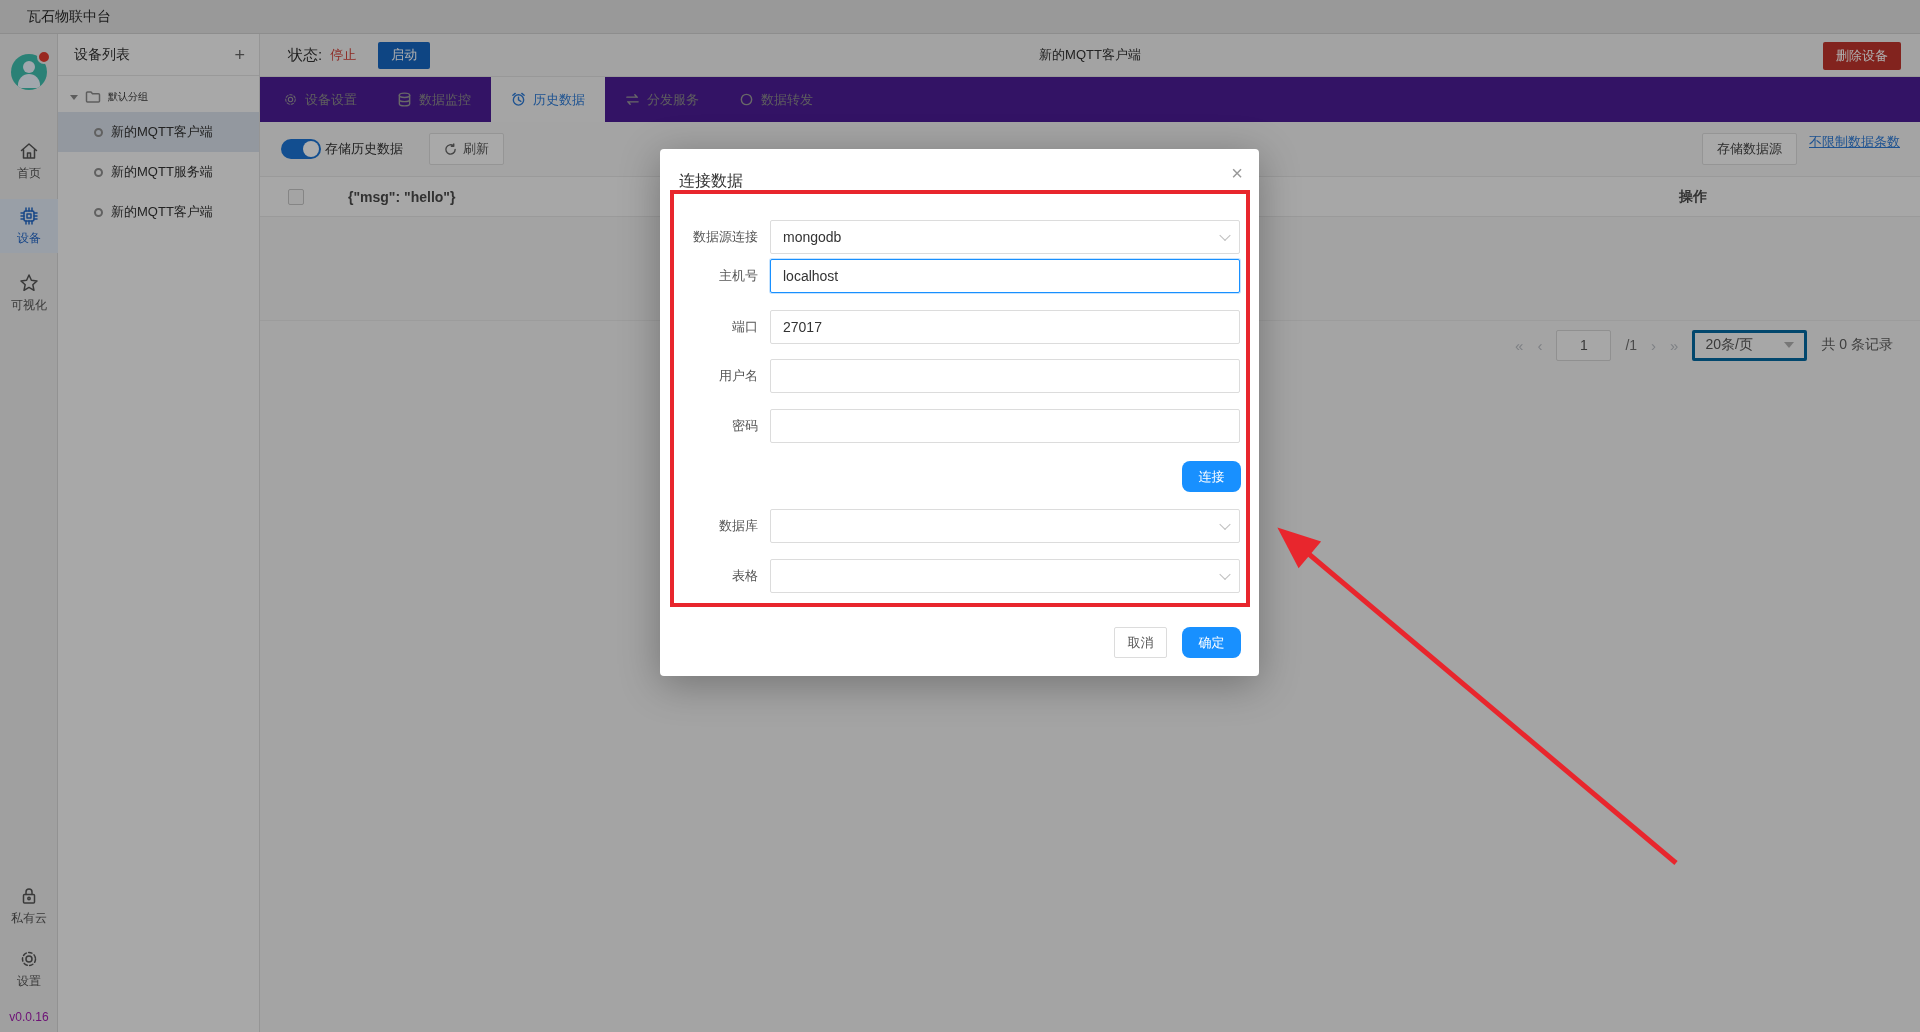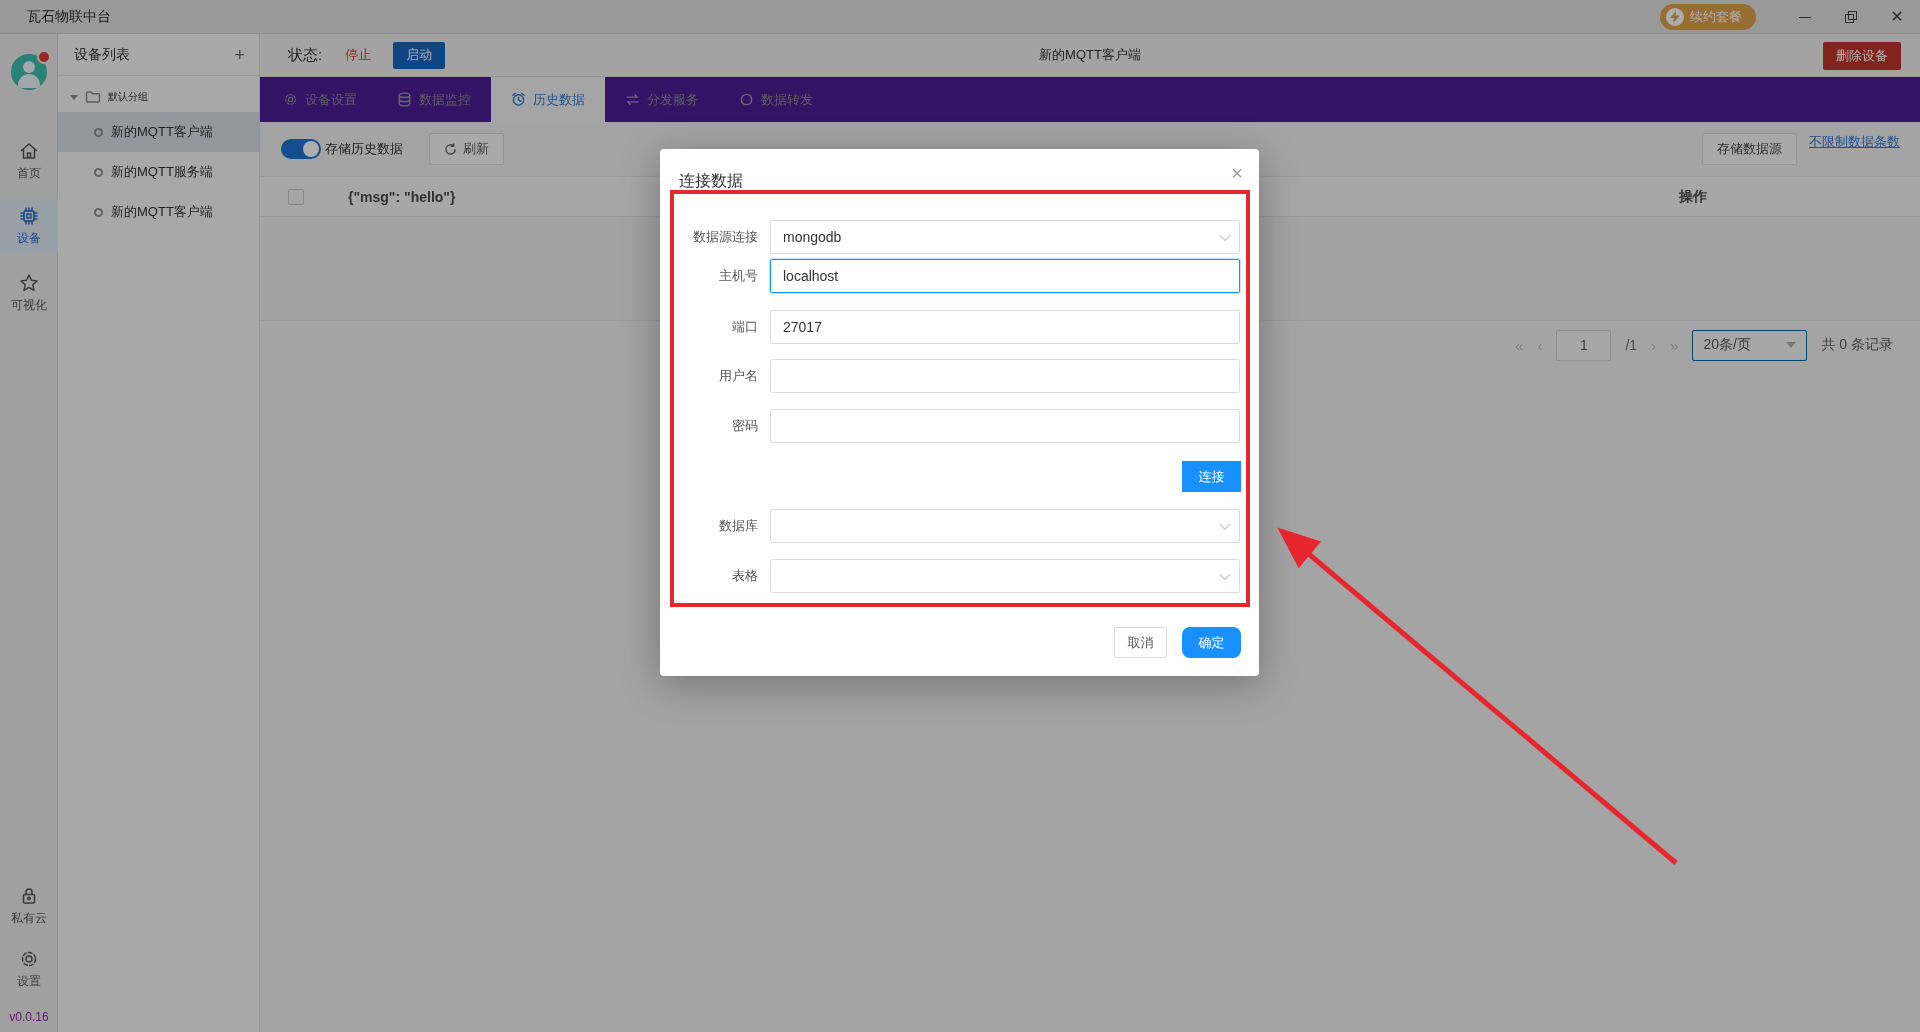--- a/index.html
+++ b/index.html
@@ -41,21 +41,21 @@
   .group-row { display:flex; align-items:center; gap:7px; padding:14px 0 8px 12px; font-size:10px; color:#333; cursor:pointer; }
   .caret-down { width:0; height:0; border-left:4px solid transparent; border-right:4px solid transparent; border-top:5px solid #8a8a8a; }
   .device-item { height:40px; display:flex; align-items:center; gap:8px; padding-left:36px; font-size:13px; color:#333; cursor:pointer; }
   .device-item.selected { background:#d9e0ea; }
   .ring-icon { width:9px; height:9px; border:2px solid #8f8f8f; border-radius:50%; flex:none; }
 
   
   .main { position:absolute; left:260px; top:34px; width:1660px; height:998px; background:#f0f0f0; }
   .status-row { position:relative; height:43px; background:#f1f1f1; display:flex; align-items:center; border-bottom:1px solid #e0e0e0; }
   .status-label { margin-left:28px; font-size:15px; color:#333; }
-  .status-value { margin-left:23px; font-size:13px; color:#cf3b32; }
+  .status-value { margin-left:8px; font-size:13px; color:#cf3b32; }
   .start-btn { margin-left:22px; height:27px; padding:0 13px; background:#1666c1; color:#fff; border:none; border-radius:2px; font-size:13px; cursor:pointer; }
   .device-title { position:absolute; left:50%; transform:translateX(-50%); font-size:13px; color:#333; }
   .delete-btn { position:absolute; right:19px; top:8px; height:28px; padding:0 13px; background:#c0342d; color:#fff; border:none; border-radius:2px; font-size:13px; cursor:pointer; }
 
   .tabs-row { height:45px; background:#4c1d95; display:flex; padding-left:3px; }
   .tab { width:114px; height:45px; display:flex; align-items:center; justify-content:center; gap:7px; font-size:13px; color:#8b8b8b; cursor:pointer; }
   .tab svg { stroke:#9a9a9a; }
   .tab.active { background:#f4f4f4; color:#2e7bd6; }
   .tab.active svg { stroke:#2e7bd6; }
 
@@ -72,74 +72,52 @@
   .table-header { height:41px; background:#f6f6f6; border-top:1px solid #e4e4e4; border-bottom:1px solid #e4e4e4; display:flex; align-items:center; position:relative; }
   .checkbox { margin-left:28px; width:16px; height:16px; border:1px solid #c4c4c4; border-radius:2px; background:#f2f2f2; cursor:pointer; flex:none; }
   .json-col { margin-left:44px; font-size:14px; font-weight:bold; color:#4a4a4a; }
   .action-col { position:absolute; right:213px; font-size:14px; font-weight:bold; color:#4a4a4a; }
   .table-body { height:104px; border-bottom:1px solid #e6e6e6; background:#f1f1f1; }
 
   .pagination { height:48px; display:flex; align-items:center; justify-content:flex-end; padding-right:27px; gap:14px; color:#a9adb3; font-size:14px; }
   .pg-arrow { cursor:pointer; font-size:15px; color:#b9bdc3; }
   .pg-page { width:55px; height:31px; border:1px solid #d4d4d4; border-radius:2px; background:#f6f6f6; display:flex; align-items:center; justify-content:center; color:#555; cursor:pointer; }
   .pg-total-pages { color:#6d6d6d; }
-  .pg-size { width:115px; height:31px; border:1px solid #0369a1; border-radius:2px; background:#f6f6f6; display:flex; align-items:center; justify-content:space-between; padding:0 10px; color:#555; cursor:pointer; }
+  .pg-size { width:115px; height:31px; border:3px solid #0369a1; border-radius:2px; background:#f6f6f6; display:flex; align-items:center; justify-content:space-between; padding:0 10px; color:#555; cursor:pointer; }
   .pg-caret { width:0; height:0; border-left:5px solid transparent; border-right:5px solid transparent; border-top:6px solid #b0b0b0; }
   .pg-records { color:#5c5c5c; }
 
   
   .overlay { position:absolute; left:0; top:0; width:1920px; height:1032px; background:rgba(0,0,0,0.32); z-index:10; }
   .modal { position:absolute; left:660px; top:149px; width:599px; height:527px; background:#fff; border-radius:4px; box-shadow:0 8px 40px rgba(0,0,0,0.3); z-index:20; }
   .modal-title { position:absolute; left:19px; top:22px; font-size:16px; color:#333; }
   .modal-close { position:absolute; right:16px; top:14px; font-size:20px; color:#999; cursor:pointer; line-height:1; }
   .form-row { position:absolute; left:0; width:599px; display:flex; align-items:center; }
   .form-label { width:98px; text-align:right; font-size:13px; color:#555; flex:none; }
   .form-control { margin-left:12px; width:470px; height:34px; border:1px solid #dcdcdc; border-radius:2px; background:#fff; display:flex; align-items:center; padding:0 12px; font-size:14px; color:#333; position:relative; }
   .form-control.select { cursor:pointer; }
   .form-control input { border:none; outline:none; width:100%; height:100%; font-size:14px; color:#333; font-family:inherit; background:transparent; }
   .form-control.focused { border:1px solid #1890ff; box-shadow:0 0 0 1px rgba(24,144,255,.25); }
   .sel-caret { position:absolute; right:10px; top:50%; width:8px; height:8px; border-right:1.6px solid #bfbfbf; border-bottom:1.6px solid #bfbfbf; transform:translateY(-70%) rotate(45deg); }
-  .connect-btn { position:absolute; left:522px; top:312px; width:59px; height:31px; background:#1890ff; border:none; border-radius:0; color:#fff; font-size:13px; cursor:pointer; }
+  .connect-btn { position:absolute; left:522px; top:312px; width:59px; height:31px; background:#1890ff; border:none; border-radius:8px; color:#fff; font-size:13px; cursor:pointer; }
   .modal-footer { position:absolute; right:18px; top:478px; display:flex; gap:15px; }
   .cancel-btn { width:53px; height:31px; background:#fff; border:1px solid #dcdcdc; border-radius:2px; color:#555; font-size:13px; cursor:pointer; }
   .ok-btn { width:59px; height:31px; background:#1890ff; border:none; border-radius:8px; color:#fff; font-size:13px; cursor:pointer; }
 
   
   .annotation-rect { position:absolute; left:670px; top:190px; width:580px; height:417px; border:4px solid #e8262d; z-index:30; pointer-events:none; }
   .annotation-arrow { position:absolute; left:0; top:0; width:1920px; height:1032px; z-index:30; pointer-events:none; }
 
   svg.ic { fill:none; stroke-width:1.5; stroke-linecap:round; stroke-linejoin:round; }
 </style>
 </head>
 <body>
 
 <div class="titlebar">
   <span class="titlebar-title">瓦石物联中台</span>
-  <div class="titlebar-right">
-    <div class="renew-btn">
-      <span class="bolt-circle">
-        <svg width="10" height="12" viewBox="0 0 10 12">
-            <polygon points="6,0 0,7 4,7 3,12 10,4.5 5.5,4.5" fill="#dfa14d"></polygon>
-          </svg>
-      </span>
-      <span>续约套餐</span>
-    </div>
-    <div class="winctl">
-        <span class="min-glyph"></span>
-      </div>
-    <div class="winctl">
-      <span class="restore-glyph">
-          <span class="b1"></span>
-          <span class="b2"></span>
-        </span>
-    </div>
-    <div class="winctl">
-        <span class="close-glyph">✕</span>
-      </div>
-  </div>
 </div>
 
 <div class="rail">
   <div class="avatar-wrap">
     <div class="avatar">
         <div class="head"></div>
         <div class="body"></div>
       </div>
     <div class="avatar-badge"></div>
   </div>

